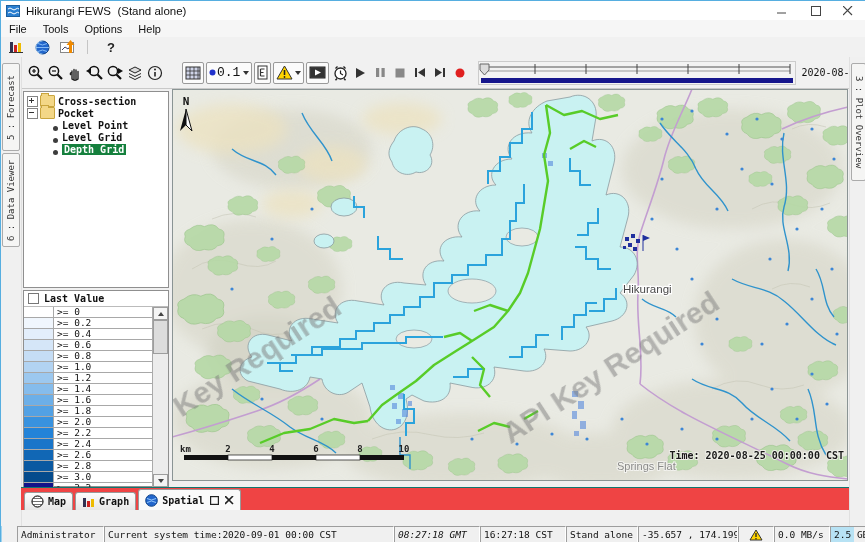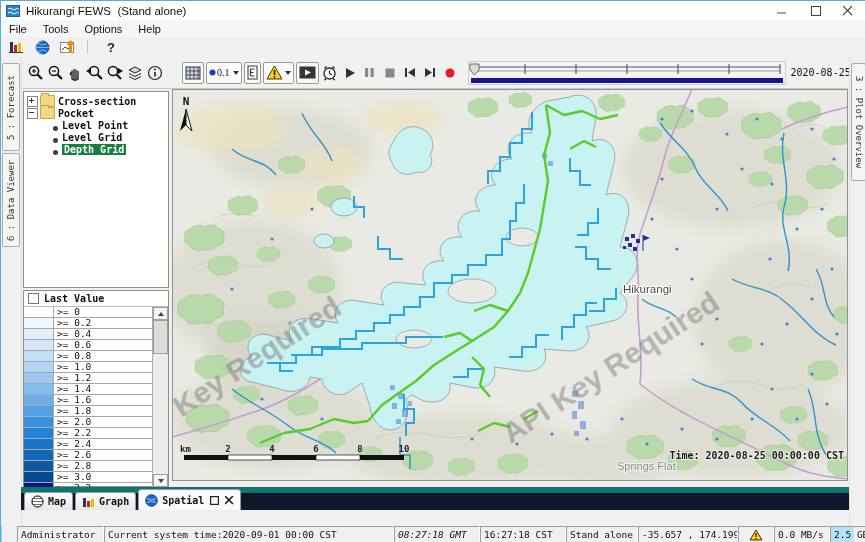--- a/index.html
+++ b/index.html
@@ -19,21 +19,21 @@
   .toolbar1{position:absolute;left:0;top:36px;width:100%;height:20px;background:#f1f1f1;
     border-bottom:1px solid #dadada;display:flex;align-items:center;}
   .tb-icon{width:22px;height:17px;display:flex;align-items:center;justify-content:center;margin-left:4px;}
   .tb-sep{width:1px;height:14px;background:#c5c5c5;margin:0 8px;}
   .help-q{font-weight:bold;font-size:13px;color:#222;}
   .toolbar2{position:absolute;left:20px;top:56px;width:828px;height:32px;background:#f1f1f1;
     border-bottom:1px solid #c9c9c9;display:flex;align-items:center;box-sizing:border-box;padding-left:4px;}
   .mt-icon{width:20px;height:20px;display:flex;align-items:center;justify-content:center;flex:0 0 auto;}
   .mt-btn{border:1px solid #9a9a9a;background:#fbfbfb;border-radius:2px;height:22px;
     display:flex;align-items:center;justify-content:center;margin:0 1px;flex:0 0 auto;padding:0 2px;box-sizing:border-box;}
-  .interval-txt{font-size:10px;font-family:Liberation Serif, serif;margin:0 1px;}
+  .interval-txt{font-size:13px;font-family:Liberation Mono, monospace;margin:0 1px;}
   .caret{width:0;height:0;border-left:3px solid transparent;border-right:3px solid transparent;border-top:4px solid #333;margin-left:2px;}
   .timeline{margin-left:8px;flex:0 0 auto;}
   .tb-date{font-family:"DejaVu Sans Mono",monospace;font-size:10px;margin-left:5px;white-space:nowrap;}
   
   .side-strip{position:absolute;top:56px;background:#f0f0f0;}
   .strip-left{left:0;width:20px;height:469px;border-right:1px solid #e0e0e0;}
   .strip-right{left:848px;width:17px;height:469px;border-left:1px solid #e0e0e0;}
   .vtab{background:#f5f5f4;border:1px solid #ababab;border-radius:2px;margin:2px 1px;
     font-family:"DejaVu Sans Mono",monospace;font-size:9px;color:#333;
     display:flex;align-items:center;justify-content:center;}
@@ -66,21 +66,21 @@
   .lg-scroll{position:absolute;right:0;top:0;width:16px;height:180px;background:#ececec;border-left:1px solid #aaa;box-sizing:border-box;}
   .scroll-btn{width:100%;height:13px;background:#f4f4f4;border:1px solid #9d9d9d;box-sizing:border-box;
     display:flex;align-items:center;justify-content:center;}
   .scroll-btn.bottom{position:absolute;bottom:0;}
   .tri-up{width:0;height:0;border-left:3px solid transparent;border-right:3px solid transparent;border-bottom:4px solid #444;}
   .tri-down{width:0;height:0;border-left:3px solid transparent;border-right:3px solid transparent;border-top:4px solid #444;}
   .scroll-thumb{position:absolute;top:13px;left:0;width:100%;height:34px;background:#dcdcdc;border:1px solid #9d9d9d;box-sizing:border-box;}
   
   .map-wrap{position:absolute;left:171px;top:88px;width:676px;height:392px;}
   
-  .bottom-tabrow{position:absolute;left:20px;top:486px;width:828px;height:23px;display:flex;align-items:flex-end;padding-left:3px;box-sizing:border-box;border-top:6px solid #0f766e;background:#0f172a;}
+  .bottom-tabrow{position:absolute;left:20px;top:486px;width:828px;height:23px;display:flex;align-items:flex-end;padding-left:3px;box-sizing:border-box;border-top:1px solid #0f766e;background:#ef4444;}
   .btab{display:flex;align-items:center;height:17px;border:1px solid #9a9a9a;border-bottom:none;
     border-radius:3px 3px 0 0;background:linear-gradient(#fdfdfd,#e7e7e7);padding:0 6px;margin-right:2px;font-size:10px;font-family:"DejaVu Sans Mono",monospace;font-weight:bold;}
   .btab.active{height:20px;background:#fafafa;}
   .btab .ticon{margin-right:4px;display:flex;}
   .tab-ctrl{margin-left:6px;display:flex;align-items:center;}
   .logs-row{position:absolute;left:20px;top:509px;width:828px;height:16px;background:#f0f0f0;}
   .logs-btn{position:absolute;left:4px;top:1px;height:14px;border:1px solid #9a9a9a;border-radius:2px;
     background:linear-gradient(#fdfdfd,#e7e7e7);font-size:9.5px;font-family:"DejaVu Sans Mono",monospace;font-weight:bold;
     display:flex;align-items:center;padding:0 6px;}
   

